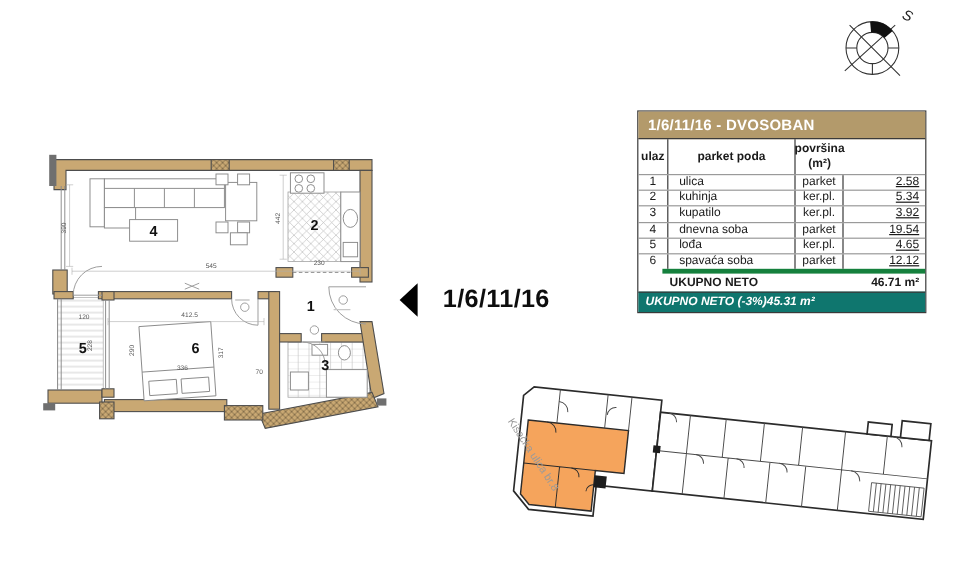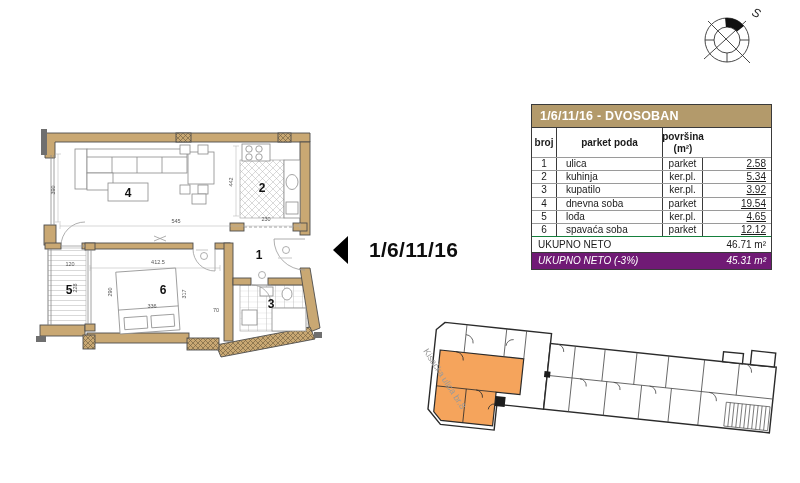--- a/index.html
+++ b/index.html
@@ -1,38 +1,38 @@
 <!DOCTYPE html>
 <html><head>
 <meta charset="utf-8">
 <style>
   html,body{margin:0;padding:0;background:#fff;}
   .canvas{position:relative;width:800px;height:483px;background:#ffffff;overflow:hidden;
           font-family:"Liberation Sans",sans-serif;color:#1a1a1a;}
   svg text{font-family:"Liberation Sans",sans-serif;}
 
   
-  .unit-table{position:absolute;left:531px;top:104px;width:239px;border:1px solid #3a3a3a;
+  .unit-table{position:absolute;left:531px;top:92px;width:239px;border:1px solid #3a3a3a;
               font-size:10px;background:#fff;}
   .t-title{background:#b39a6b;color:#fff;font-weight:bold;font-size:12.5px;
            padding:4px 0 4px 8px;border-bottom:1px solid #3a3a3a;letter-spacing:.2px;}
   .t-grid{display:grid;grid-template-columns:25px 106px 40px 1fr;}
   .t-head > div{font-weight:bold;text-align:center;padding:3px 1px;line-height:1.15;
                 display:flex;align-items:center;justify-content:center;}
   .t-head > div:not(:last-child), .t-row > div:not(:last-child){border-right:1px solid #3a3a3a;}
   .t-row{border-top:1px solid #9a9a9a;}
   .t-row > div{height:12.2px;line-height:12.2px;white-space:nowrap;overflow:hidden;}
   .c-broj{text-align:center;}
   .c-naziv{padding-left:9px;}
   .c-obrada{text-align:center;}
   .c-pov{text-align:right;padding-right:5px;text-decoration:underline;}
-  .t-total{display:flex;justify-content:space-between;font-weight:normal;
-           border-top:1px solid #15803d;height:15px;line-height:15px;padding:0 5px 0 6px;}
-  .t-net{background:#701a75;color:#fff;font-weight:normal;font-style:italic;
-         display:flex;justify-content:space-between;height:16px;line-height:16px;
+  .t-total{display:flex;justify-content:space-between;font-weight:bold;
+           border-top:4px solid #15803d;height:15px;line-height:15px;padding:0 5px 0 6px;margin-left:20px;}
+  .t-net{background:#0f766e;color:#fff;font-weight:bold;font-style:italic;
+         display:flex;justify-content:flex-start;height:16px;line-height:16px;
          padding:0 5px 0 6px;border-top:1px solid #3a3a3a;}
 
   
   .callout{position:absolute;left:333px;top:236px;display:flex;align-items:center;gap:21px;}
   .callout-tri{width:0;height:0;border-top:14px solid transparent;border-bottom:14px solid transparent;
                border-right:15px solid #000;}
   .callout-text{font-size:21px;font-weight:bold;color:#0d0d0d;letter-spacing:.3px;}
 
   .abs{position:absolute;}
 </style>
@@ -193,21 +193,21 @@
       <path d="M15,19 L57,61 M53,19 L11,57"></path>
       <path d="M34,16 V25 M56,38 H47 M34,60 V51 M12,38 H21"></path>
     </g>
     <path d="M32.1,16.1 A22,22 0 0 1 50.9,23.9 L44,29.6 A13,13 0 0 0 32.9,25.1 Z" fill="#111"></path>
     <text x="58" y="13" font-size="12" font-style="italic" fill="#222" transform="rotate(24 58 13)">S</text>
   </svg>
 
   <div class="unit-table">
     <div class="t-title">1/6/11/16 - DVOSOBAN</div>
     <div class="t-grid t-head">
-      <div>broj</div>
+      <div>ulaz</div>
       <div>parket poda</div>
       <div>površina (m²)</div>
     </div>
     <div class="t-grid t-row">
       <div class="c-broj">1</div>
       <div class="c-naziv">ulica</div>
       <div class="c-obrada">parket</div>
       <div class="c-pov">2.58</div>
     </div>
     <div class="t-grid t-row">

